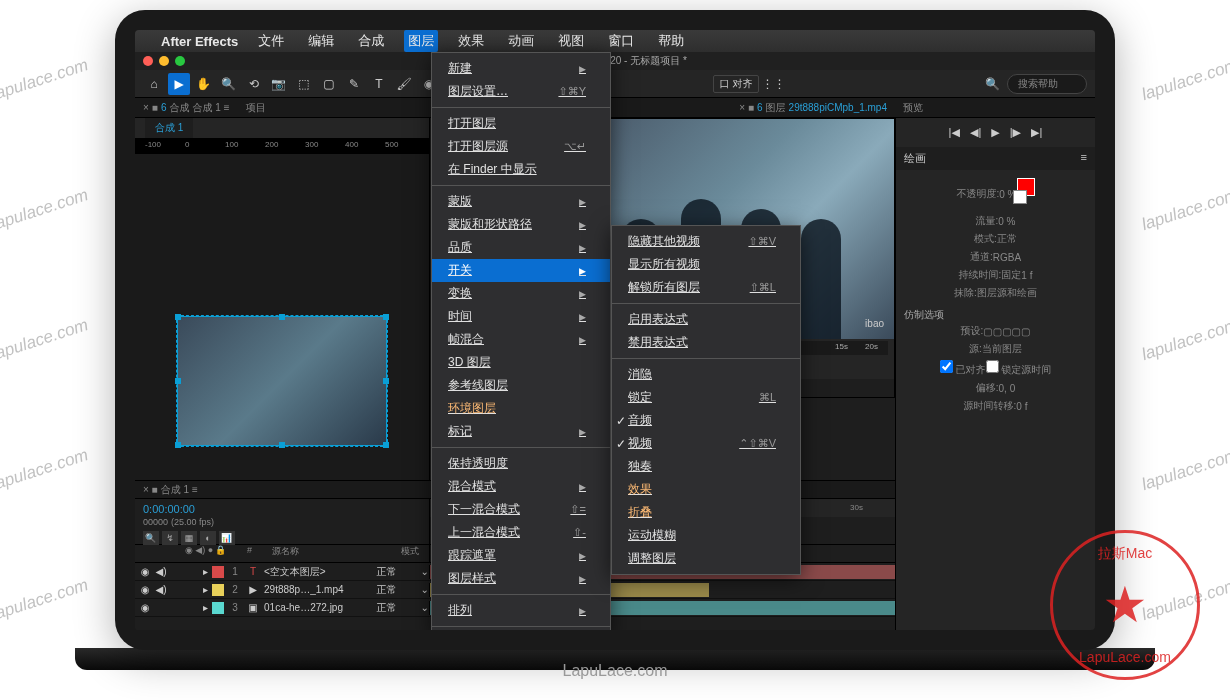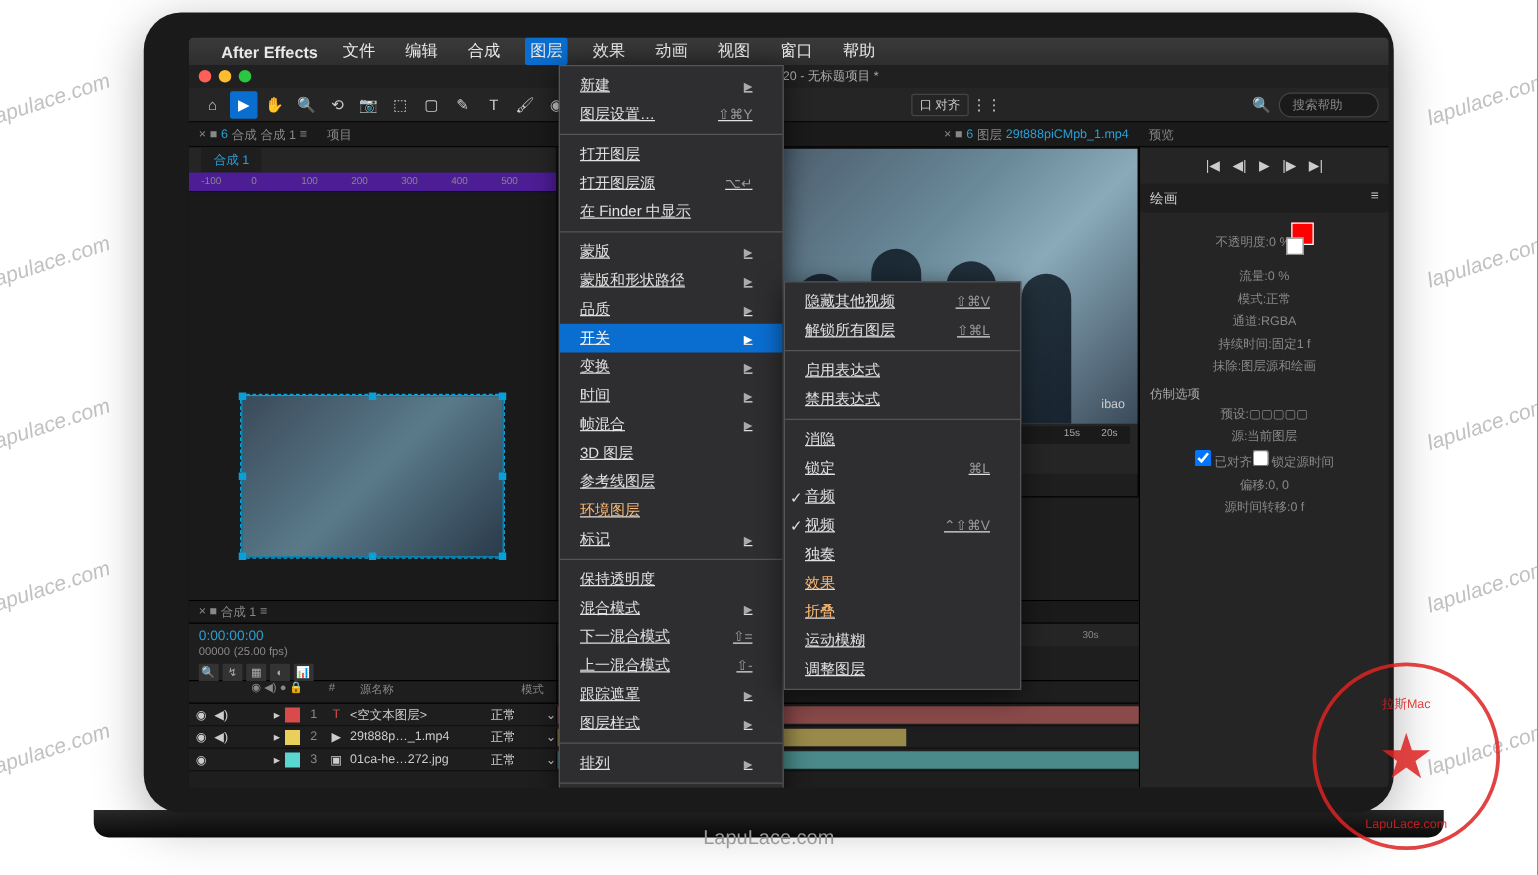--- a/index.html
+++ b/index.html
@@ -4,56 +4,56 @@
 <style>
 * { margin: 0; padding: 0; box-sizing: border-box; font-family: -apple-system, "Helvetica Neue", Arial, sans-serif; }
 body { width: 1230px; height: 700px; background: #fff; position: relative; overflow: hidden; }
 
 
 .wm { position: absolute; color: #999; font-size: 17px; font-style: italic; transform: rotate(-18deg); pointer-events: none; opacity: 0.6; z-index: 1; }
 .wm-bottom { position: absolute; bottom: 20px; left: 50%; transform: translateX(-50%); color: #999; font-size: 16px; z-index: 50; }
 
 
 .laptop { position: absolute; left: 115px; top: 10px; width: 1000px; height: 640px; background: #1a1a1a; border-radius: 30px; padding: 20px; z-index: 10; box-shadow: 0 10px 40px rgba(0,0,0,.3); }
-.screen { width: 960px; height: 600px; background: #1e1e1e; border-radius: 4px; position: relative; overflow: hidden; font-size: 11px; color: #ccc; margin-left: 16px; }
+.screen { width: 960px; height: 600px; background: #1e1e1e; border-radius: 4px; position: relative; overflow: hidden; font-size: 11px; color: #ccc; }
 .base { position: absolute; left: 75px; bottom: 30px; width: 1080px; height: 22px; background: linear-gradient(#2a2a2a,#0a0a0a); border-radius: 0 0 12px 12px; z-index: 9; }
 
 
 .menubar { height: 22px; background: linear-gradient(#3a3a3a,#2e2e2e); display: flex; align-items: center; padding: 0 10px; gap: 16px; color: #e8e8e8; font-size: 13px; }
 .menubar .apple { font-size: 14px; }
 .menubar .app { font-weight: 600; }
 .menubar .m { cursor: default; padding: 2px 4px; }
 .menubar .m.active { background: #0a6ed1; border-radius: 2px; }
 
 
 .titlebar { height: 18px; background: #202020; display: flex; align-items: center; padding-left: 8px; gap: 6px; color: #aaa; font-size: 10px; }
 .tl-btn { width: 10px; height: 10px; border-radius: 50%; }
 .tl-r { background: #ff5f57; } .tl-y { background: #febc2e; } .tl-g { background: #28c840; }
 .titlebar .title { margin: 0 auto; }
 
 
 .toolbar { height: 28px; background: #252525; display: flex; align-items: center; padding: 0 8px; gap: 3px; border-bottom: 1px solid #000; }
 .tool { width: 22px; height: 22px; display: flex; align-items: center; justify-content: center; color: #ccc; font-size: 12px; border-radius: 2px; }
 .tool.sel { background: #0a6ed1; color: #fff; }
 .toolbar .spacer { flex: 1; }
-.toolbar .dropdown { border: 1px solid #444; padding: 1px 6px; font-size: 10px; border-radius: 2px; font-family: Liberation Serif, serif; }
+.toolbar .dropdown { border: 1px solid #444; padding: 1px 6px; font-size: 10px; border-radius: 2px; }
 .search { background: #1a1a1a; border: 1px solid #444; border-radius: 10px; padding: 2px 10px; font-size: 10px; color: #888; width: 80px; }
 
 
 .panels-top { height: 20px; background: #1a1a1a; display: flex; border-bottom: 1px solid #000; }
 .ptab { padding: 3px 8px; font-size: 10px; color: #888; display: flex; align-items: center; gap: 3px; }
 
 
 .workspace { display: flex; height: calc(100% - 88px); position: relative; }
 
 
 .comp-viewer { width: 295px; background: #1e1e1e; border-right: 1px solid #000; display: flex; flex-direction: column; }
 .comp-tabs { height: 20px; background: #252525; display: flex; padding-left: 10px; }
 .comp-tab { padding: 3px 10px; font-size: 10px; background: #1e1e1e; color: #2a9fd6; }
-.ruler { height: 16px; background: #4c1d95; border-bottom: 1px solid #000; position: relative; font-size: 8px; color: #888; text-align: right; }
+.ruler { height: 16px; background: #000000; border-bottom: 1px solid #000; position: relative; font-size: 8px; color: #888; text-align: right; }
 .ruler span { position: absolute; top: 2px; }
 .canvas-area { flex: 1; background: #1a1a1a; position: relative; display: flex; align-items: center; justify-content: center; }
 .canvas { width: 210px; height: 130px; background: linear-gradient(135deg, #3a4a5a 0%, #5a7a8a 50%, #2a3a4a 100%); position: relative; border: 1px solid #0a9fd6; }
 .canvas::before { content: ""; position: absolute; inset: -2px; border: 1px dashed #0a9fd6; pointer-events: none; }
 .handle { position: absolute; width: 6px; height: 6px; background: #0a9fd6; }
 .viewer-footer { height: 22px; background: #252525; display: flex; align-items: center; gap: 6px; padding: 0 6px; font-size: 10px; color: #aaa; border-top: 1px solid #000; }
 
 
 .right-stack { width: 200px; background: #252525; display: flex; flex-direction: column; border-left: 1px solid #000; position: absolute; right: 0; top: 0; bottom: 0; }
 .rpanel-head { padding: 4px 8px; font-size: 11px; color: #ccc; background: #1e1e1e; display: flex; justify-content: space-between; }
@@ -107,21 +107,21 @@
 .menu .sep { height: 1px; background: #555; margin: 4px 0; }
 .menu .arrow { font-size: 9px; color: #aaa; }
 .menu .item.hl .arrow { color: #fff; }
 .menu .short { color: #999; font-size: 11px; }
 .menu .check { position: absolute; left: 4px; }
 .menu .item { position: relative; }
 
 
 .stamp { position: absolute; right: 30px; bottom: 20px; width: 150px; height: 150px; border: 3px solid #d22; border-radius: 50%; z-index: 200; display: flex; align-items: center; justify-content: center; opacity: .85; }
 .stamp .star { color: #d22; font-size: 50px; }
-.stamp .txt { position: absolute; color: #d22; font-size: 10px; margin-top: 11px; }
+.stamp .txt { position: absolute; color: #d22; font-size: 14px; }
 </style>
 </head>
 <body>
 
 <div class="wm" style="left:-10px; top:70px">lapulace.com</div>
 <div class="wm" style="left:-10px; top:200px">lapulace.com</div>
 <div class="wm" style="left:-10px; top:330px">lapulace.com</div>
 <div class="wm" style="left:-10px; top:460px">lapulace.com</div>
 <div class="wm" style="left:-10px; top:590px">lapulace.com</div>
 <div class="wm" style="right:-10px; top:70px">lapulace.com</div>
@@ -523,20 +523,24 @@
         </div>
         <div class="sep"></div>
       </div>
 
   <div class="menu" id="menu-switches" style="left:476px; top:195px; width:190px">
         <div class="item">
           <span>隐藏其他视频</span>
           <span class="short">⇧⌘V</span>
         </div>
         <div class="item">
+          <span>显示所有视频</span>
+          <span></span>
+        </div>
+        <div class="item">
           <span>解锁所有图层</span>
           <span class="short">⇧⌘L</span>
         </div>
         <div class="sep"></div>
         <div class="item">
           <span>启用表达式</span>
           <span></span>
         </div>
         <div class="item">
           <span>禁用表达式</span>

